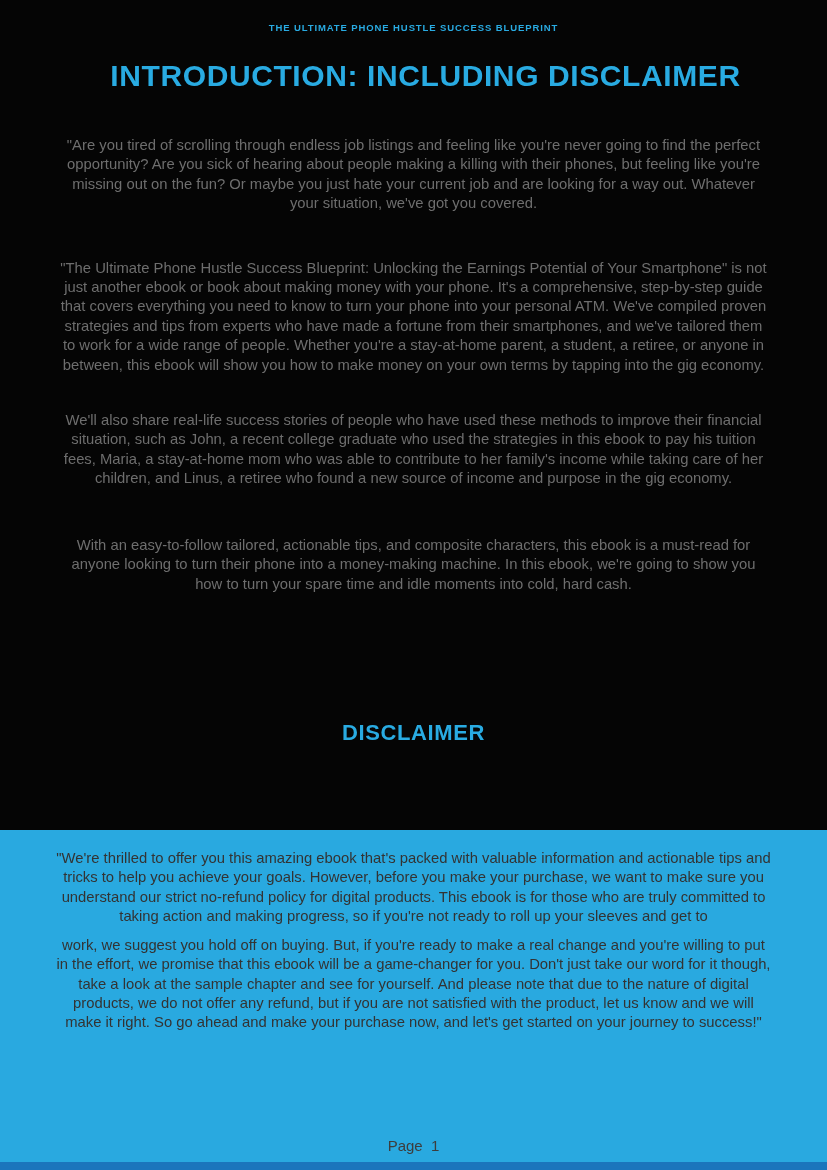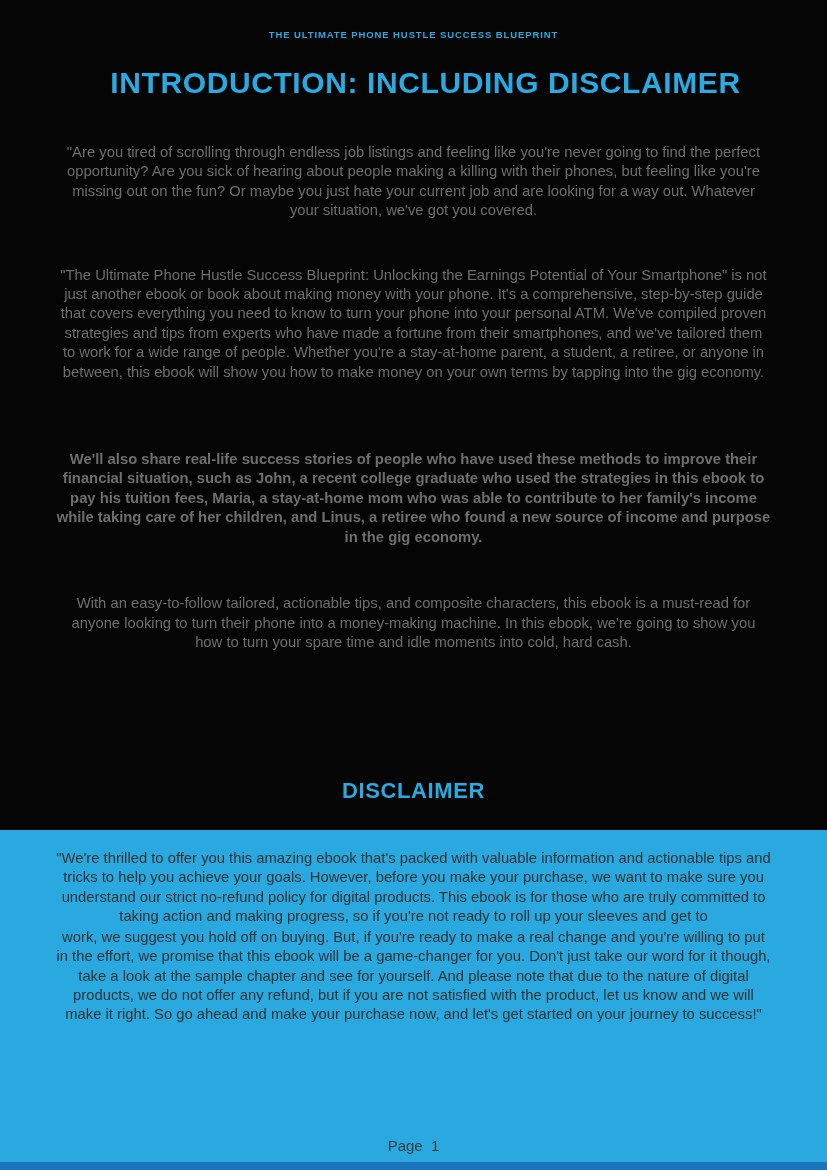--- a/index.html
+++ b/index.html
@@ -13,21 +13,21 @@
     width: 827px; height: 1170px;
     display: flex; flex-direction: column;
     background: var(--background, #050505);
     overflow: hidden;
   }
 
   
   .black-section { height: 830px; flex: none; }
 
   .header-label {
-    padding-top: 29px;
+    padding-top: 22px;
     text-align: center;
     font-size: 9.5px;
     font-weight: bold;
     letter-spacing: 0.9px;
     color: var(--accent, #29ABE2);
   }
 
   .page-title {
     margin-top: 26px;
     text-align: center;
@@ -41,21 +41,21 @@
   .intro-paragraph {
     width: 714px;
     margin: 0 auto;
     text-align: center;
     font-size: 14.8px;
     line-height: 19.4px;
     color: var(--body-text, #6e6e6e);
   }
   .intro-paragraph.p1 { margin-top: 43px; }
   .intro-paragraph.p2 { margin-top: 45px; }
-  .intro-paragraph.p3 { margin-top: 68px; font-weight: bold; }
+  .intro-paragraph.p3 { margin-top: 36px; }
   .intro-paragraph.p4 { margin-top: 47px; }
 
   .disclaimer-heading {
     margin-top: 126px;
     text-align: center;
     font-size: 22px;
     font-weight: 800;
     letter-spacing: 0.6px;
     color: var(--accent, #29ABE2);
   }
@@ -68,21 +68,21 @@
   }
   .disclaimer-paragraph {
     width: 716px;
     margin: 0 auto;
     text-align: center;
     font-size: 14.8px;
     line-height: 19.3px;
     color: var(--panel-text, #333333);
   }
   .disclaimer-paragraph.d1 { padding-top: 19px; }
-  .disclaimer-paragraph.d2 { margin-top: 2px; }
+  .disclaimer-paragraph.d2 { margin-top: 10px; }
 
   .page-number {
     position: absolute;
     bottom: 8px; left: 0;
     width: 100%;
     text-align: center;
     font-size: 15px;
     white-space: pre;
     color: var(--page-number-text, #3d3d3d);
   }

